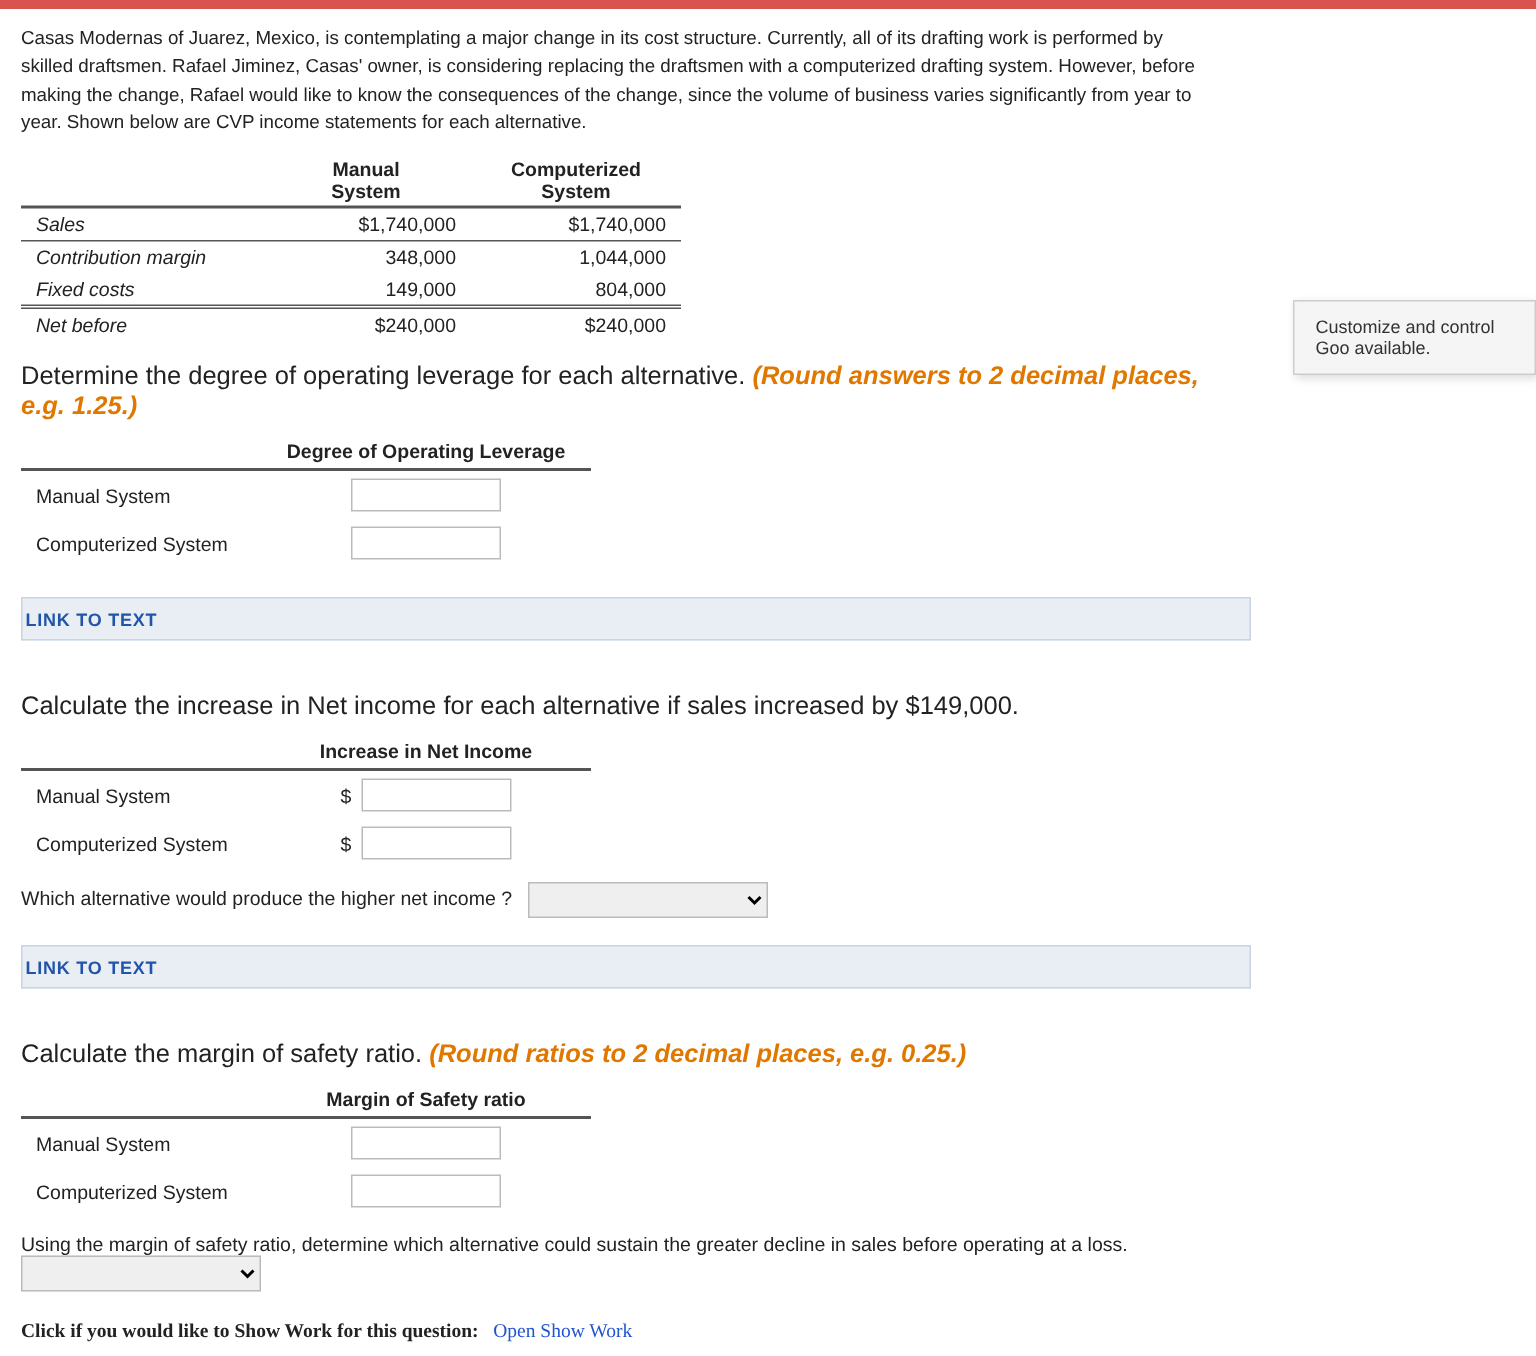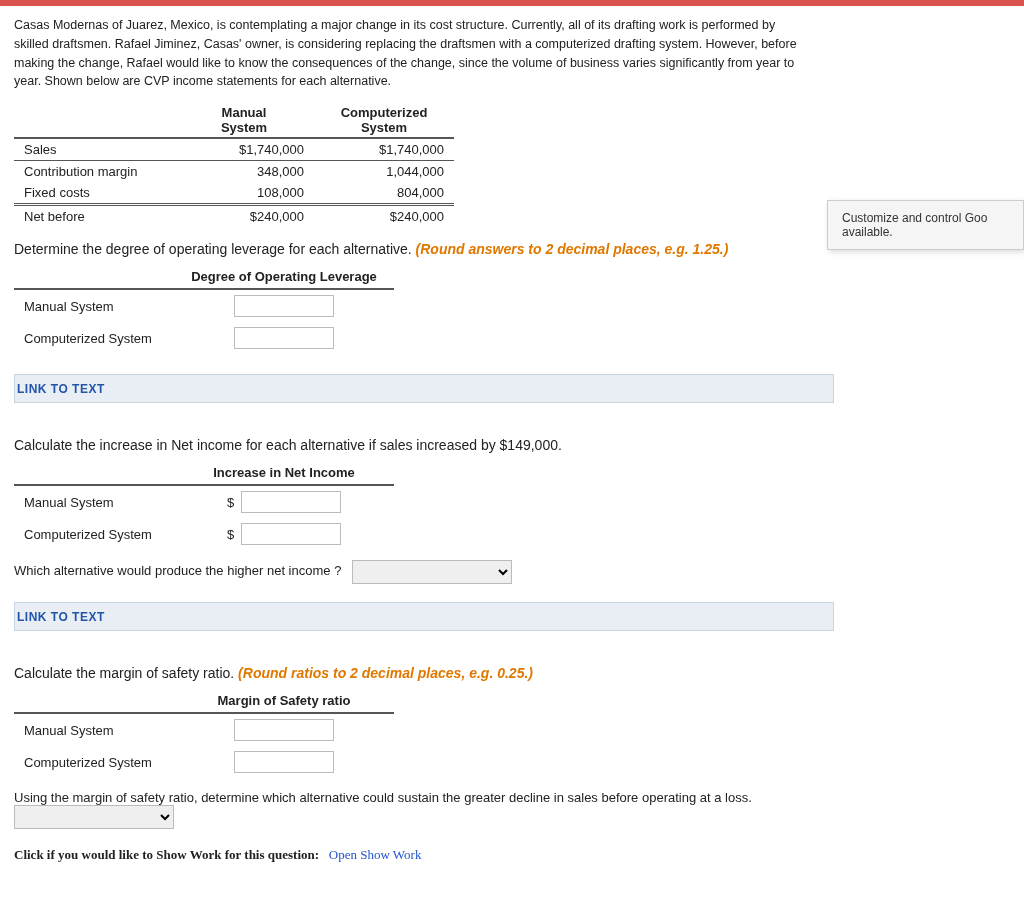--- a/index.html
+++ b/index.html
@@ -42,35 +42,36 @@
       font-weight: bold;
       padding: 2px 10px;
       border-bottom: 2px solid #555;
     }
     .cvp-table td {
       padding: 3px 10px;
     }
     .cvp-table td:first-child {
       text-align: left;
       width: 160px;
+      font-style: italic;
     }
     .cvp-table td:nth-child(2),
     .cvp-table td:nth-child(3) {
       text-align: right;
       width: 140px;
     }
     .cvp-table .row-border-top td {
       border-top: 1px solid #555;
     }
     .cvp-table .row-double-border td {
       border-top: 3px double #555;
     }
     
     .instruction {
-      font-size: 14px;
+      font-size: 17px;
       margin-bottom: 8px;
     }
     .instruction .orange {
       color: #e07800;
       font-style: italic;
       font-weight: bold;
     }
     
     .sub-table {
       width: 380px;
@@ -140,21 +141,21 @@
       font-size: 13px;
     }
     
     .customize-popup {
       position: fixed;
       top: 200px;
       right: 0;
       background: #f5f5f5;
       border: 1px solid #ccc;
       padding: 10px 14px;
-      width: 197px;
+      width: 162px;
       font-size: 12px;
       color: #333;
       box-shadow: 2px 2px 6px rgba(0,0,0,0.15);
       z-index: 100;
     }
     .show-work {
       margin-top: 6px;
       font-size: 13px;
       font-family: Liberation Serif, serif;
     }
@@ -194,21 +195,21 @@
         <td>$1,740,000</td>
         <td>$1,740,000</td>
       </tr>
       <tr class="row-border-top">
         <td>Contribution margin</td>
         <td>348,000</td>
         <td>1,044,000</td>
       </tr>
       <tr>
         <td>Fixed costs</td>
-        <td>108,000</td>
+        <td>149,000</td>
         <td>804,000</td>
       </tr>
       <tr class="row-double-border">
         <td>Net before</td>
         <td>$240,000</td>
         <td>$240,000</td>
       </tr>
     </tbody>
   </table>
 

